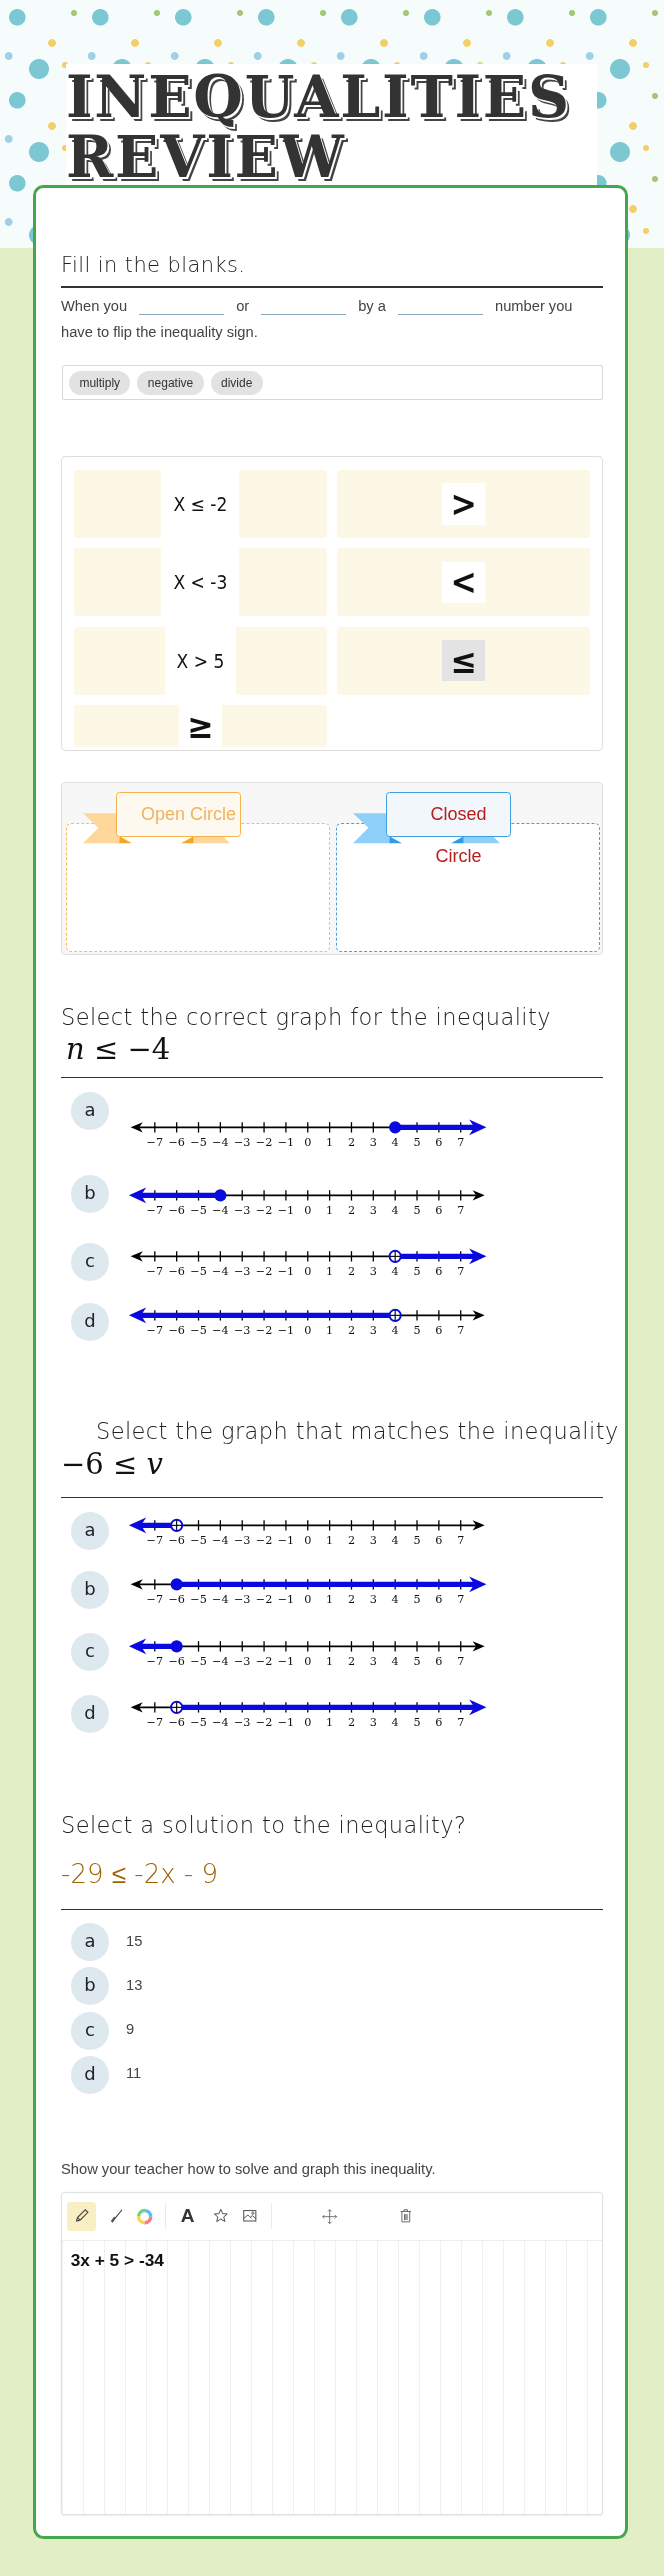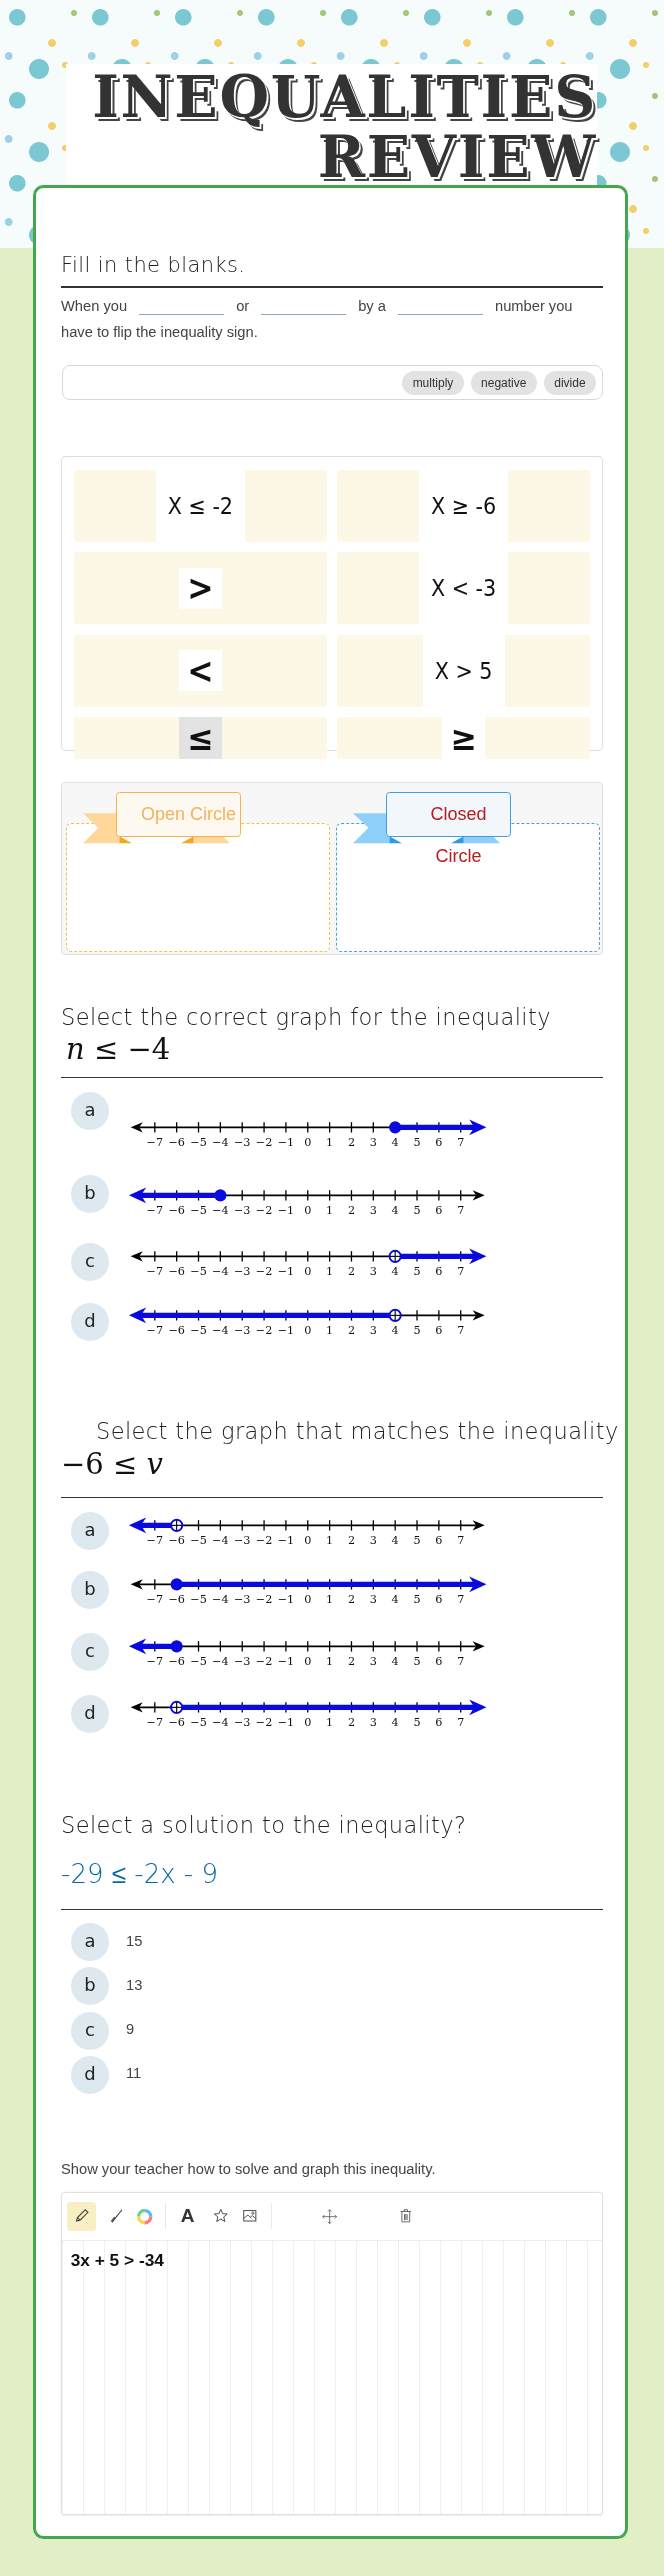--- a/index.html
+++ b/index.html
@@ -16,21 +16,21 @@
       radial-gradient(circle at 17.3px 17.3px, #7cc8d2 7.8px, transparent 8.7px),
       radial-gradient(circle at 52px 43px, #f3cf6b 3.5px, transparent 4.3px),
       radial-gradient(circle at 39px 69px, #7cc8d2 9.5px, transparent 10.4px),
       radial-gradient(circle at 74px 13px, #a6c77a 2.6px, transparent 3.5px),
       radial-gradient(circle at 8.7px 56px, #9fd0e6 3.5px, transparent 4.3px),
       radial-gradient(circle at 65px 65px, #f3cf6b 2.6px, transparent 3.5px);
     background-size:83px 83px;
   }
   .title-box {
     position:absolute; left:66px; top:64px; width:531px; height:121px;
-    background:#fff; text-align:right;
+    background:#fff; text-align:left;
   }
   .title {
     margin:0; padding-top:3.5px;
     font-family:"DejaVu Serif", serif; font-weight:bold;
     font-size:57px; line-height:57px; letter-spacing:1.7px;
     color:#333;
     text-shadow: 1.7px 1.7px 0 #fff, 3.5px 3.5px 0 #444;
   }
   .card {
     position:absolute; left:33px; top:185px; width:595px; height:2354px;
@@ -43,37 +43,37 @@
     color:#222;
   }
   .rule { position:absolute; height:1.7px; background:#333; }
   .body-text { font-size:14.7px; color:#444; line-height:26px; }
   .blank {
     display:inline-block; width:85px; height:15.6px; border-bottom:1.3px solid #8aa9b8;
     margin:0 12px; vertical-align:-3.5px;
   }
   .bank {
     position:absolute; left:62px; top:365px; width:541px; height:35px;
-    border:0.9px solid #d8d8d8; border-radius:8px; box-sizing:border-box;
-    padding:5.2px 6px; display:flex; gap:7px;justify-content:flex-end;
+    border:0.9px solid #d8d8d8; border-radius:2px; box-sizing:border-box;
+    padding:5.2px 6px; display:flex; gap:7px;
   }
   .chip {
     background:#e2e2e2; border-radius:12px; padding:3.5px 10.4px;
     font-size:12px; color:#333; height:17.3px; line-height:17.3px;
   }
   .match {
     position:absolute; left:61px; top:456px; width:542px; height:295px;
     border:0.9px solid #dedede; border-radius:4.3px; box-sizing:border-box;
     display:grid; grid-template-columns:1fr 1fr; gap:10.4px 10.4px; padding:13px 12px;
   }
   .tile {
     background:#fdf7e6; border-radius:3.5px; display:flex; align-items:center; justify-content:center;
   }
   .tile-card {
-    background:#fff; padding:23px 12px; font-size:23px; color:#111; font-family:"DejaVu Sans Condensed","DejaVu Sans",sans-serif;
+    background:#fff; padding:23px 12px; font-size:19px; color:#111; font-family:"DejaVu Sans Condensed","DejaVu Sans",sans-serif;
   }
   .tile-card.big { font-size:35px; font-weight:bold; padding:1.7px 8.7px; line-height:38px; }
   .tile-card.grey { background:#e3e3e3; }
   .sort {
     position:absolute; left:61px; top:782px; width:542px; height:173px;
     background:#f7f7f7; border:0.9px solid #dedede; border-radius:4.3px; box-sizing:border-box;
   }
   .bin {
     position:absolute; top:40px; width:264px; height:129px; box-sizing:border-box;
     border:1.7px dashed; border-radius:5.2px; background:#fff;
@@ -129,23 +129,20 @@
 </div>
 <div class="bank">
   <span class="chip">multiply</span>
   <span class="chip">negative</span>
   <span class="chip">divide</span>
 </div>
 
 <div class="match">
   <div class="tile">
       <span class="tile-card">X ≤ -2</span>
-    </div>
-  <div class="tile">
-      <span class="tile-card">X ≥ -6</span>
     </div>
   <div class="tile">
       <span class="tile-card big">&gt;</span>
     </div>
   <div class="tile">
       <span class="tile-card">X &lt; -3</span>
     </div>
   <div class="tile">
       <span class="tile-card big">&lt;</span>
     </div>
@@ -503,21 +500,21 @@
       <polygon points="5,12 19,6 15,12 19,18" fill="#000000"></polygon>
       <polygon points="415,12 401,6 405,12 401,18" fill="#000000"></polygon>
       <line x1="58.3" y1="12" x2="407" y2="12" stroke="#0a0adf" stroke-width="6"></line>
       <polygon points="417,12 397,3 403,12 397,21" fill="#0a0adf"></polygon>
       <circle cx="58.3" cy="12" r="6.5" fill="#fff" stroke="#0a0adf" stroke-width="2.2"></circle>
       <line x1="58.3" y1="6" x2="58.3" y2="18" stroke="#000000" stroke-width="1.3"></line>
       <line x1="52.3" y1="12" x2="64.3" y2="12" stroke="#000000" stroke-width="1.3"></line>
     </svg></div>
 
 <div class="abs hand q-prompt" style="left:61px;top:1812px;">Select a solution to the inequality?</div>
-<div class="abs hand" style="left:61px;top:1859px;font-size:26px;color:#0369a1;">-29 ≤ -2x - 9</div>
+<div class="abs hand" style="left:61px;top:1859px;font-size:26px;color:#a16207;">-29 ≤ -2x - 9</div>
 <div class="rule" style="left:61px;top:1909px;width:542px;height:1.3px;"></div>
 
 <div class="opt" style="top:1923px;">a</div>
 <div class="opt-val" style="top:1933px;">15</div>
 <div class="opt" style="top:1967px;">b</div>
 <div class="opt-val" style="top:1977px;">13</div>
 <div class="opt" style="top:2012px;">c</div>
 <div class="opt-val" style="top:2021px;">9</div>
 <div class="opt" style="top:2056px;">d</div>
 <div class="opt-val" style="top:2065px;">11</div>

